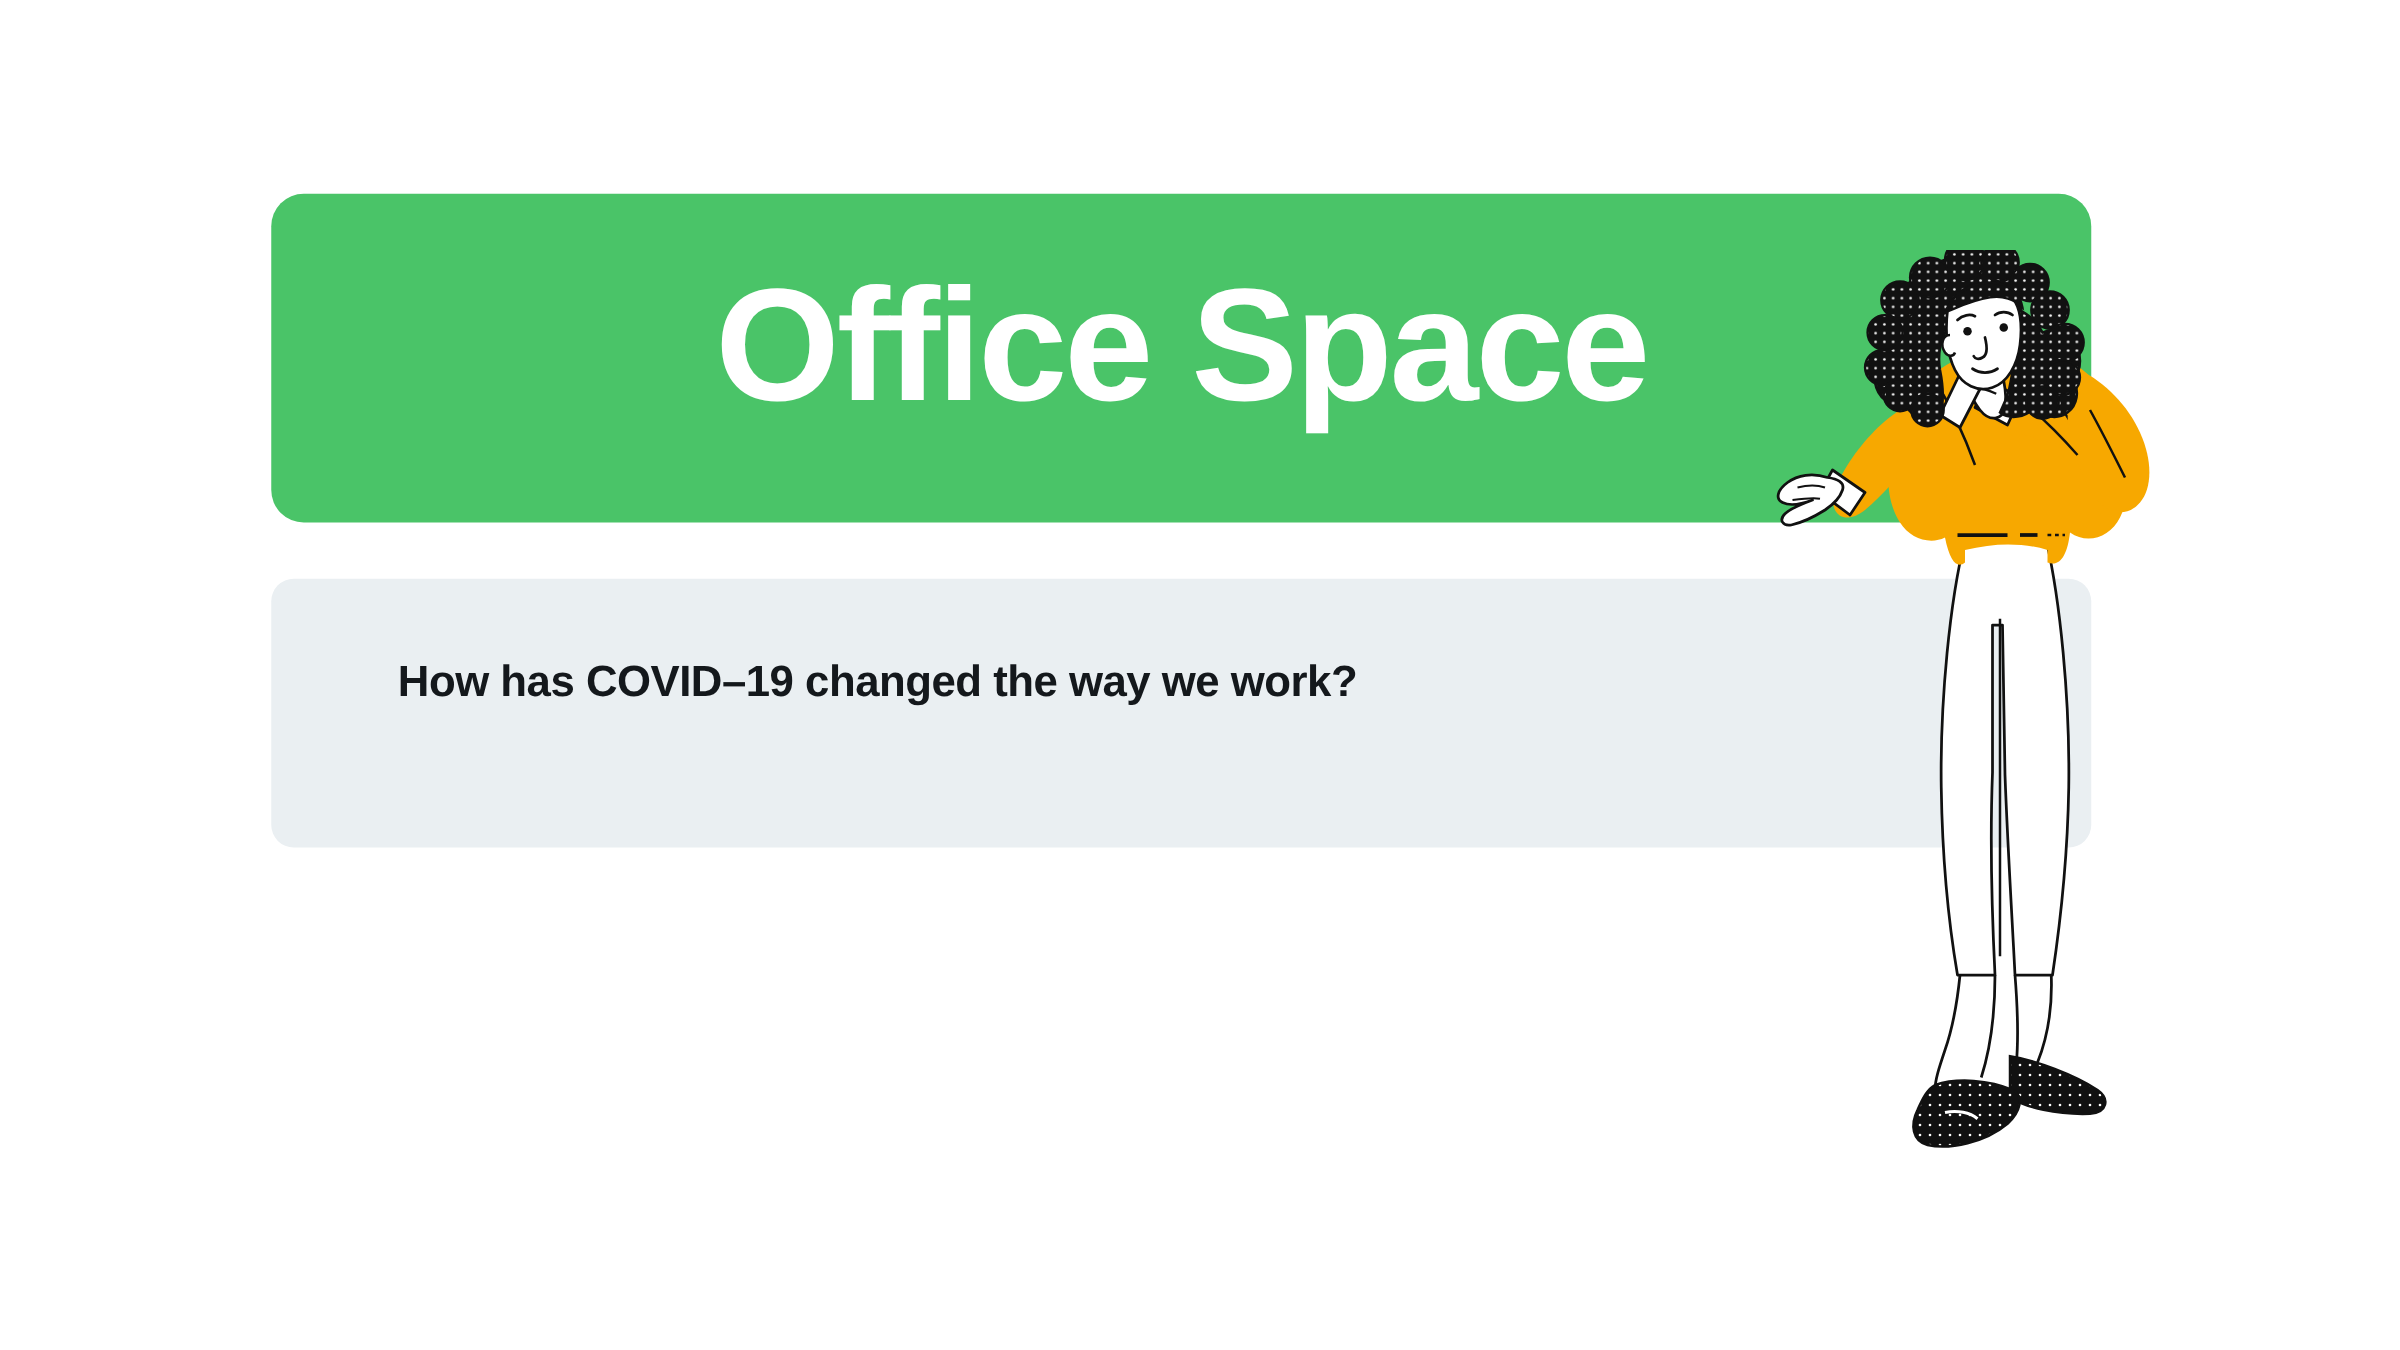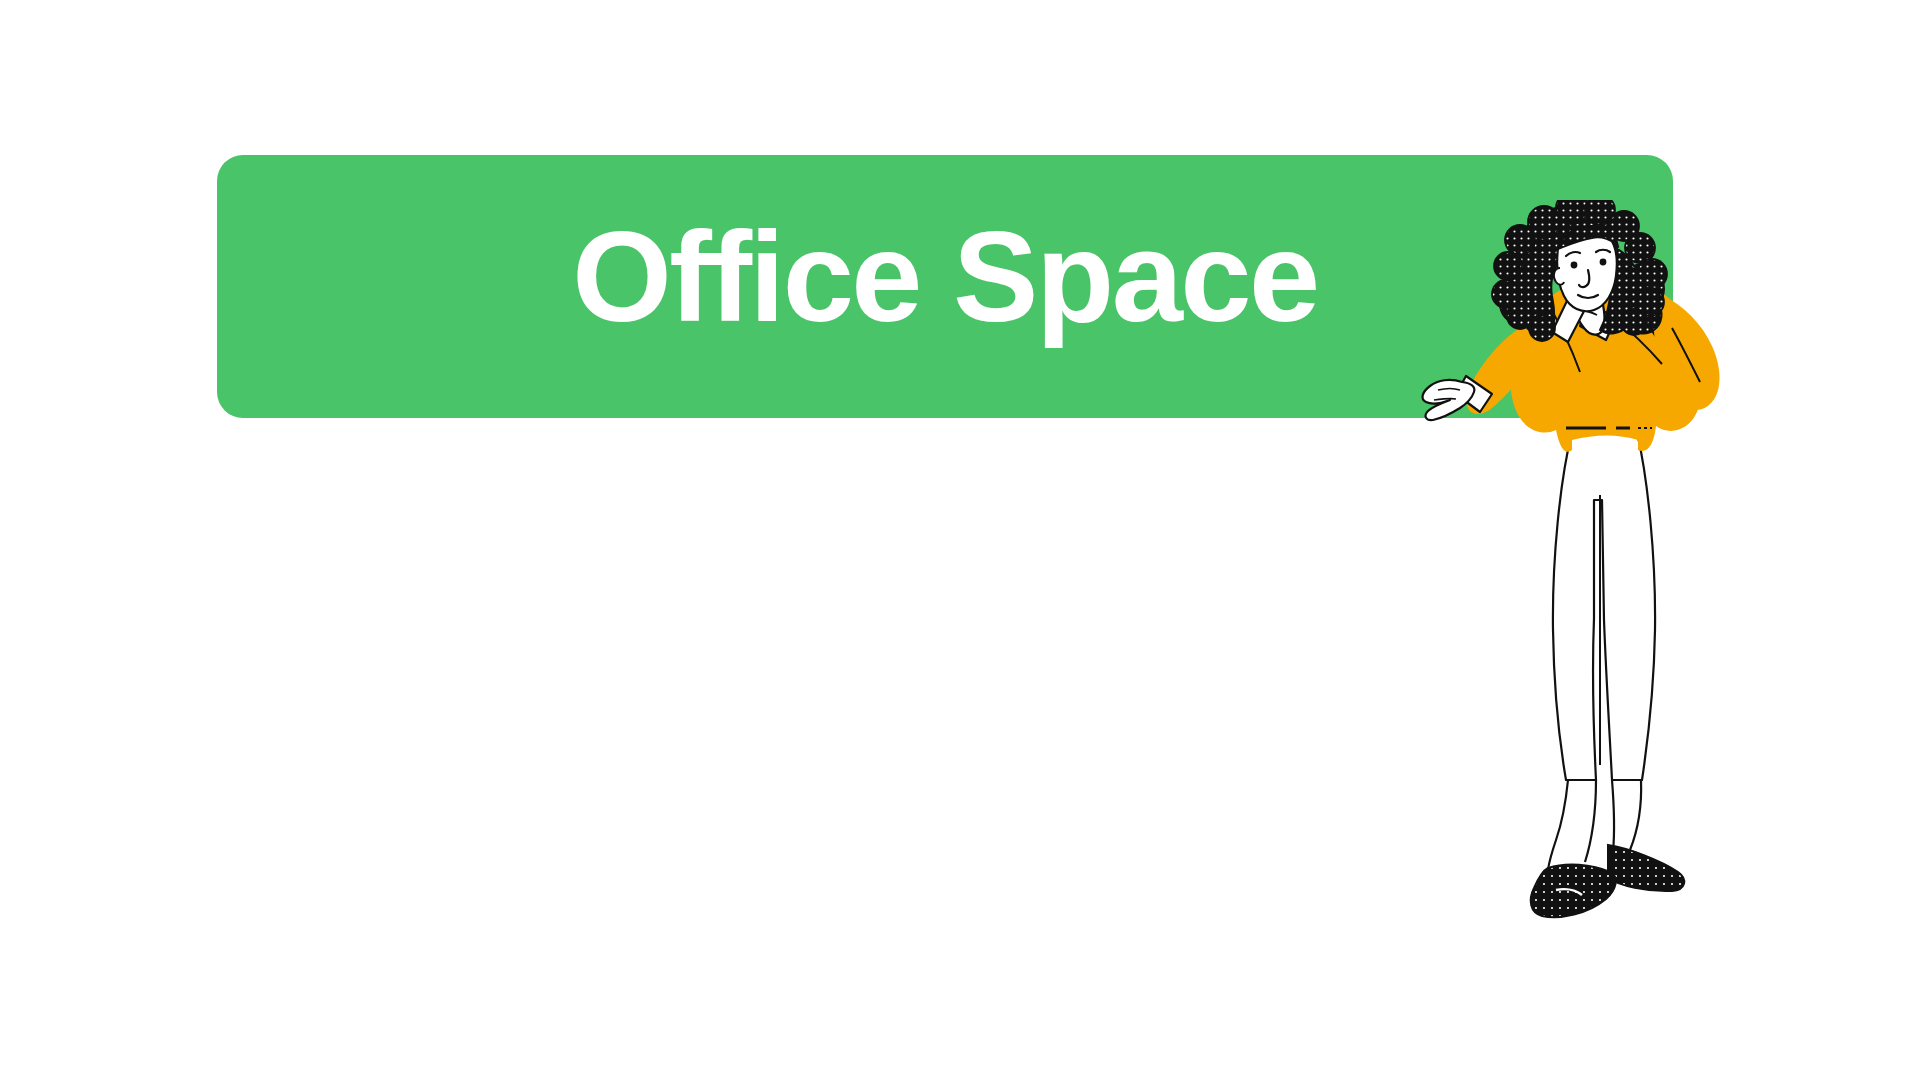--- a/index.html
+++ b/index.html
@@ -95,20 +95,23 @@
     display: block;
     width: 340px;
     height: 745px;
   }
 </style>
 </head>
 <body>
 
 <div id="stage">
 
+  <div class="question-panel">
+    <div class="question-text">How has COVID–19 changed the way we work?</div>
+  </div>
 
   <div class="title-banner">
     <div class="title-text">Office Space</div>
   </div>
 
   <div class="illustration">
     <svg viewBox="0 0 340 745" xmlns="http://www.w3.org/2000/svg">
       <defs>
         <pattern id="dots" width="7" height="7" patternUnits="userSpaceOnUse">
           <rect width="7" height="7" fill="#111111"></rect>

